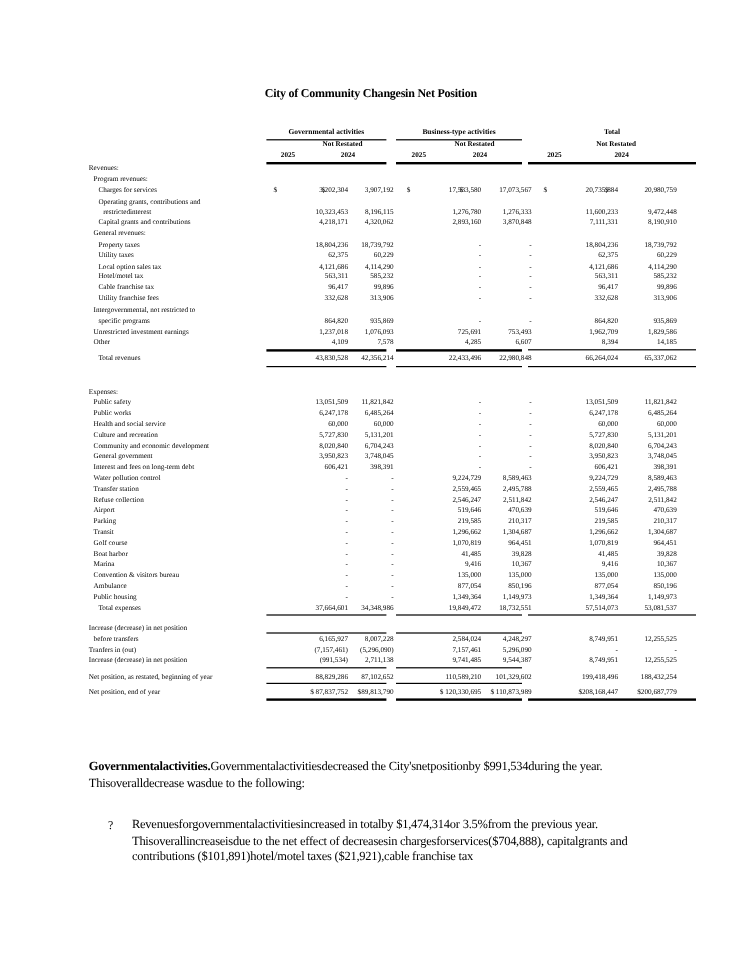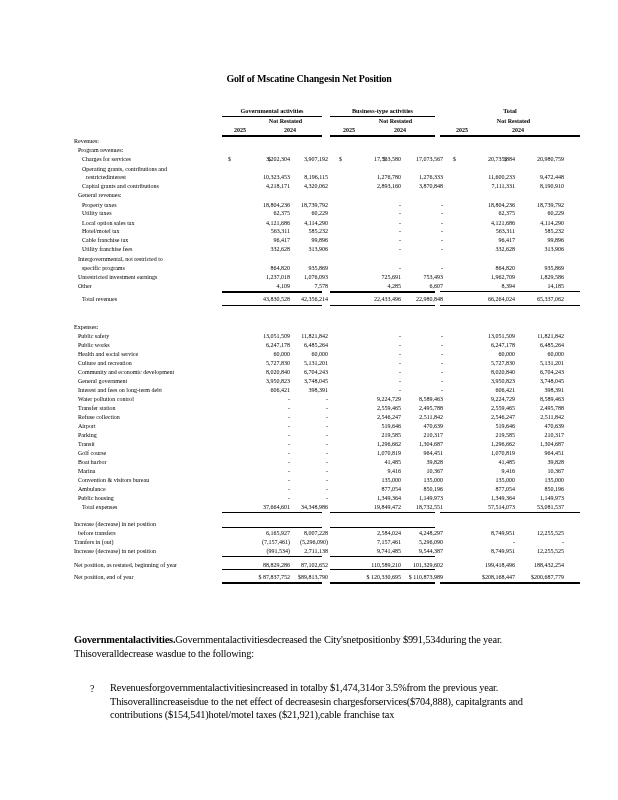--- a/index.html
+++ b/index.html
@@ -17,21 +17,21 @@
     .rule { position:absolute; height:0; border-top:1px solid #000; }
     .rule.thick { border-top:2px solid #000; }
     .para { position:absolute; left:74px; width:500px; font-size:10.4px; line-height:14px; letter-spacing:-0.2px; }
     .para b { font-weight:bold; }
     .bullet { position:absolute; left:90px; font-size:10px; }
     .bullet-text { position:absolute; left:110px; width:430px; font-size:10.4px; line-height:13.5px; letter-spacing:-0.2px; }
   </style>
 </head>
 <body>
 
-<div class="title">Golf of Mscatine Changesin Net Position</div>
+<div class="title">City of Community Changesin Net Position</div>
 
 <div class="grp" style="left:222px;top:107px;width:100px;">Governmental activities</div>
 <div class="grp-line" style="left:222px;top:116px;width:100px;"></div>
 <div class="grp" style="left:330px;top:107px;width:105px;">Business-type activities</div>
 <div class="grp-line" style="left:330px;top:116px;width:105px;"></div>
 <div class="grp" style="left:440px;top:107px;width:140px;">Total</div>
 
 <div class="sub" style="left:216px;top:127px;width:30px;">2025</div>
 <div class="sub" style="left:250px;top:118px;width:52px;">Not Restated</div>
 <div class="sub" style="left:250px;top:127px;width:46px;">2024</div>
@@ -475,13 +475,13 @@
     <div class="rule" style="top: 434px; left: 256px; width: 105px;"></div>
     <div class="rule thick" style="top: 447px; left: 148px; width: 100px;"></div>
     <div class="rule thick" style="top: 447px; left: 256px; width: 105px;"></div>
     <div class="rule thick" style="top: 447px; left: 366px; width: 140px;"></div>
   </div>
 
 <div class="para" style="top:633px;">
   <b>Governmentalactivities.</b><span>Governmentalactivitiesdecreased the City'snetpositionby $991,534during the year. Thisoveralldecrease wasdue to the following:</span>
 </div>
 <div class="bullet" style="top:683px;">?</div>
-<div class="bullet-text" style="top:681px;">Revenuesforgovernmentalactivitiesincreased in totalby $1,474,314or 3.5%from the previous year. Thisoverallincreaseisdue to the net effect of decreasesin chargesforservices($704,888), capitalgrants and contributions ($154,541)hotel/motel taxes ($21,921),cable franchise tax</div>
+<div class="bullet-text" style="top:681px;">Revenuesforgovernmentalactivitiesincreased in totalby $1,474,314or 3.5%from the previous year. Thisoverallincreaseisdue to the net effect of decreasesin chargesforservices($704,888), capitalgrants and contributions ($101,891)hotel/motel taxes ($21,921),cable franchise tax</div>
 
 </body></html>

